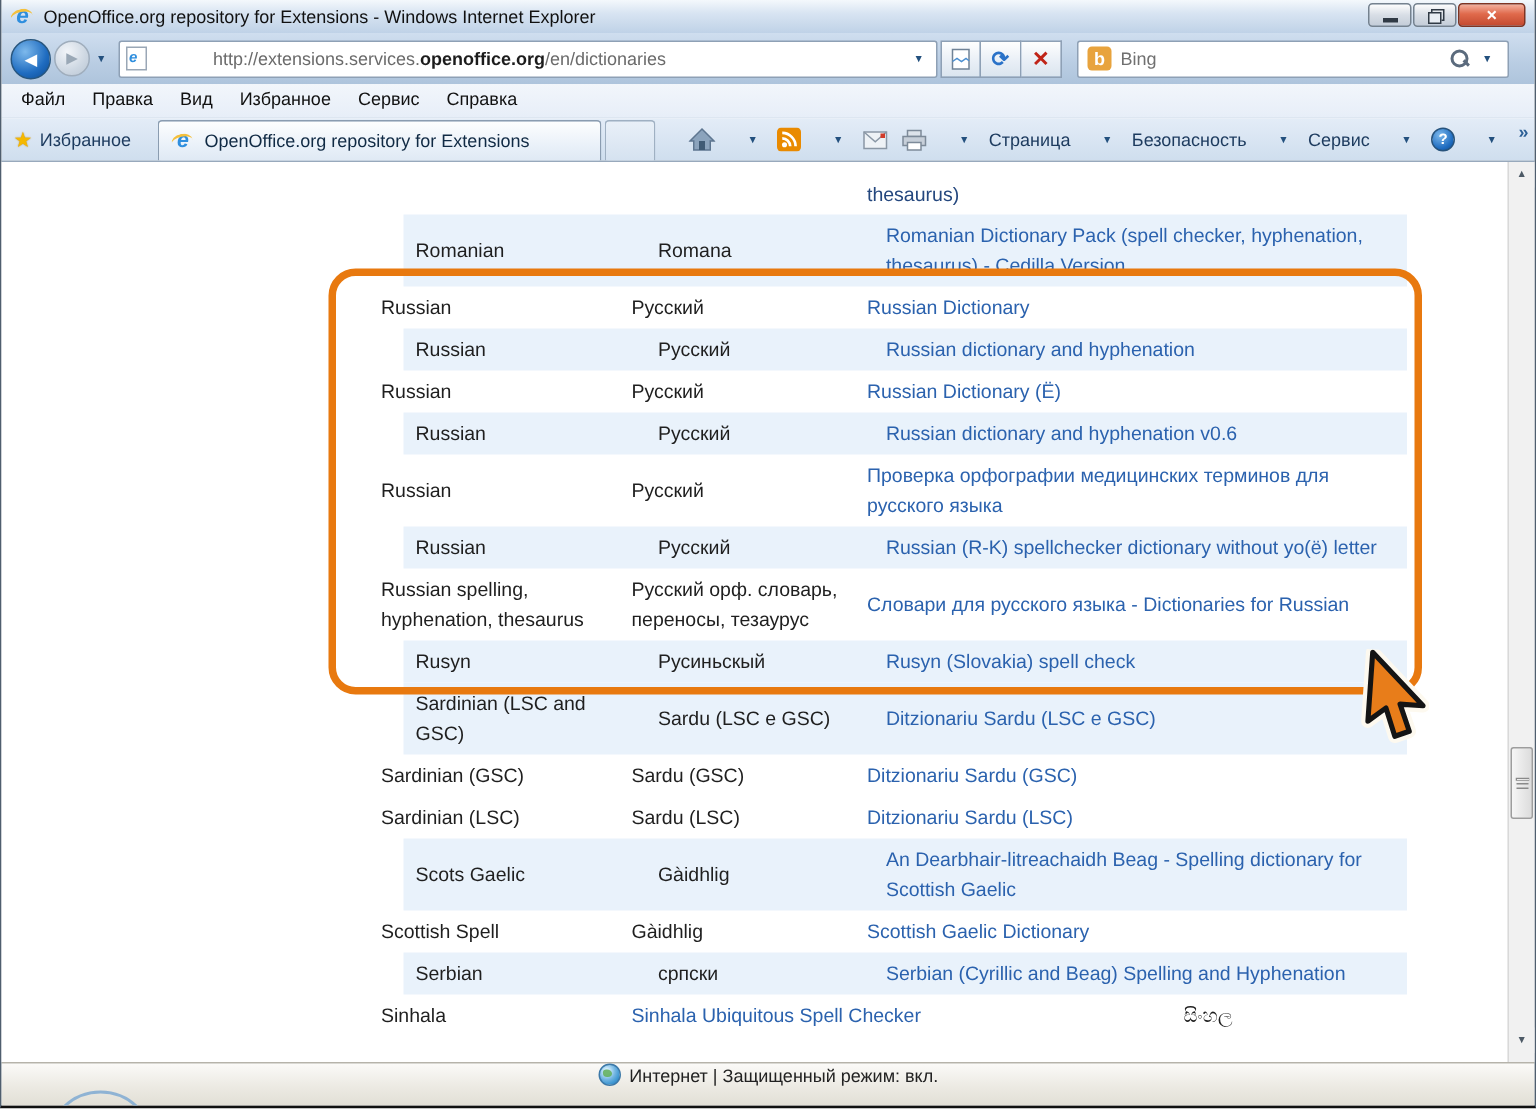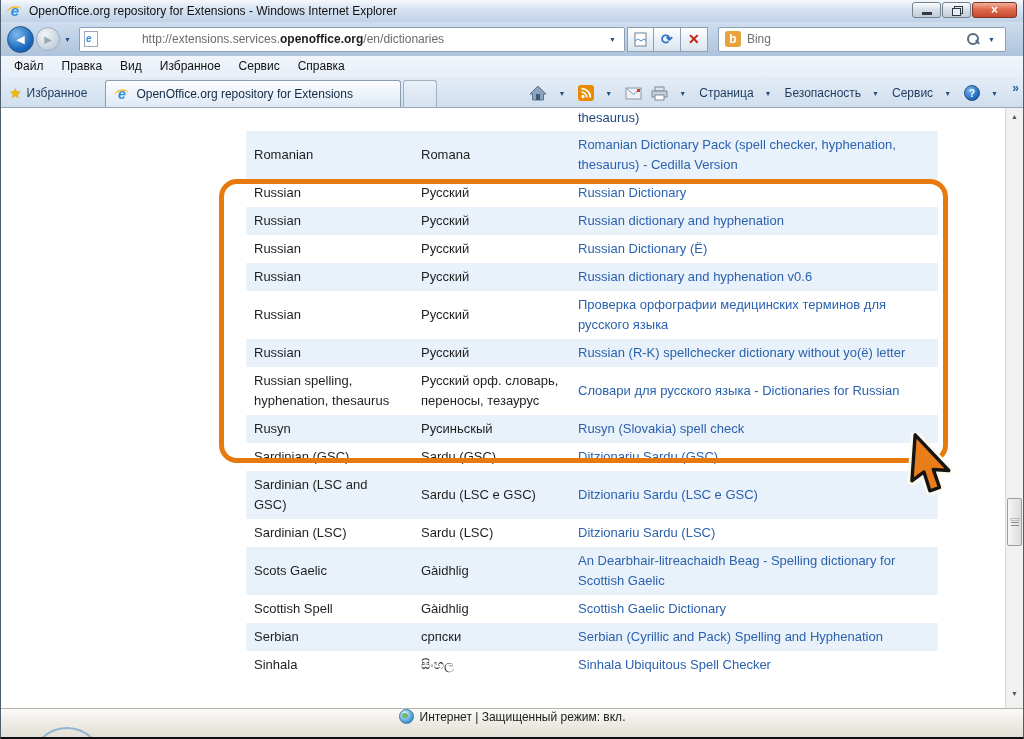--- a/index.html
+++ b/index.html
@@ -70,34 +70,34 @@
   .tabbar { height:29px; background:linear-gradient(#e3ecf7,#cfdeee); display:flex; align-items:flex-end;
     font-size:12px; color:#1c3a5e; position:relative; border-bottom:1px solid #98a9bc; }
   .fav-btn { display:flex; align-items:center; gap:5px; padding:4px 10px 6px 8px; }
   .star { color:#f5b800; font-size:14px; text-shadow:0 0 1px #b97e00; }
   .tab { display:flex; align-items:center; gap:6px; width:296px; height:27px; padding:0 8px;
     background:linear-gradient(#fdfefe,#eaf1f9 60%,#dfe9f4); border:1px solid #8a9cb0; border-bottom:none;
     border-radius:3px 3px 0 0; margin-left:8px; color:#102a44; }
   .tab-stub { width:34px; height:27px; background:linear-gradient(#e9f0f8,#d5e2f0); border:1px solid #9fb0c2;
     border-bottom:none; border-radius:3px 3px 0 0; margin-left:2px; }
   .cmdbar { margin-left:auto; display:flex; align-items:center; gap:3px; padding:0 18px 4px 0; }
-  .cmd-item { display:flex; align-items:center; gap:7px; padding:2px 3px; }
+  .cmd-item { display:flex; align-items:center; gap:17px; padding:2px 3px; }
   .cmd-label { white-space:nowrap; }
   .chevron { position:absolute; right:4px; top:2px; color:#2b5f96; font-size:12px; font-weight:bold; }
   .help-circle { width:16px; height:16px; border-radius:50%; background:radial-gradient(circle at 35% 30%,#7db9ec,#1f6cc0 65%,#0b4a92);
     color:#fff; font-size:10px; font-weight:bold; text-align:center; line-height:16px; border:1px solid #27537c; }
 
   svg.icon { display:block; }
 
   
   .content { height:600px; display:flex; position:relative; background:#fff; }
   .pagearea { flex:1; position:relative; overflow:hidden; background:#fff; }
-  .dict-table { position:absolute; left:245px; top:0; width:692px; font-size:13px; }
+  .dict-table { position:absolute; left:245px; top:12px; width:692px; font-size:13px; }
   .trow { display:flex; align-items:center; min-height:28px; }
-  .trow.shaded { background:#e9f2fb; }
+  .trow.shaded { background:#e9f2fb;margin-left:23px; }
   .cell { padding:4px 10px 4px 8px; line-height:20px; }
   .c1 { width:167px; color:#1f1f1f; }
   .c2 { width:157px; color:#1f1f1f; }
   .c3 { width:368px; }
   .c3 a, .link { color:#2b62ae; text-decoration:none; cursor:pointer; }
   .trow.partial { height:23px; min-height:23px; overflow:hidden; align-items:flex-start; }
   .trow.partial .cell { padding-top:0; padding-bottom:0; line-height:20px; }
   .trow.partial .link { color:#24477e; }
 
   
@@ -318,32 +318,32 @@
     <div class="cell c2">Русский орф. словарь, переносы, тезаурус</div>
     <div class="cell c3"><span class="link">Словари для русского языка - Dictionaries for Russian</span></div>
   </div>
 
   <div class="trow shaded">
     <div class="cell c1">Rusyn</div>
     <div class="cell c2">Русиньскый</div>
     <div class="cell c3"><span class="link">Rusyn (Slovakia) spell check</span></div>
   </div>
 
+  <div class="trow shaded">
+    <div class="cell c1">Sardinian (LSC and GSC)</div>
+    <div class="cell c2">Sardu (LSC e GSC)</div>
+    <div class="cell c3"><span class="link">Ditzionariu Sardu (LSC e GSC)</span></div>
+  </div>
+
   <div class="trow">
     <div class="cell c1">Sardinian (GSC)</div>
     <div class="cell c2">Sardu (GSC)</div>
     <div class="cell c3"><span class="link">Ditzionariu Sardu (GSC)</span></div>
   </div>
 
-  <div class="trow shaded">
-    <div class="cell c1">Sardinian (LSC and GSC)</div>
-    <div class="cell c2">Sardu (LSC e GSC)</div>
-    <div class="cell c3"><span class="link">Ditzionariu Sardu (LSC e GSC)</span></div>
-  </div>
-
   <div class="trow">
     <div class="cell c1">Sardinian (LSC)</div>
     <div class="cell c2">Sardu (LSC)</div>
     <div class="cell c3"><span class="link">Ditzionariu Sardu (LSC)</span></div>
   </div>
 
   <div class="trow shaded">
     <div class="cell c1">Scots Gaelic</div>
     <div class="cell c2">Gàidhlig</div>
     <div class="cell c3"><span class="link">An Dearbhair-litreachaidh Beag - Spelling dictionary for Scottish Gaelic</span></div>
@@ -351,27 +351,27 @@
 
   <div class="trow">
     <div class="cell c1">Scottish Spell</div>
     <div class="cell c2">Gàidhlig</div>
     <div class="cell c3"><span class="link">Scottish Gaelic Dictionary</span></div>
   </div>
 
   <div class="trow shaded">
     <div class="cell c1">Serbian</div>
     <div class="cell c2">српски</div>
-    <div class="cell c3"><span class="link">Serbian (Cyrillic and Pack) Spelling and Hyphenation</span></div>
+    <div class="cell c3"><span class="link">Serbian (Cyrillic and Beag) Spelling and Hyphenation</span></div>
   </div>
 
   <div class="trow">
     <div class="cell c1">Sinhala</div>
+    <div class="cell c3"><span class="link">Sinhala Ubiquitous Spell Checker</span></div>
     <div class="cell c2">සිංහල</div>
-    <div class="cell c3"><span class="link">Sinhala Ubiquitous Spell Checker</span></div>
   </div>
 </div>
     </div>
     <div class="vscroll">
       <div class="sbtn up">▲</div>
       <div class="sthumb"></div>
       <div class="sbtn down">▼</div>
     </div>
   </div>
 

